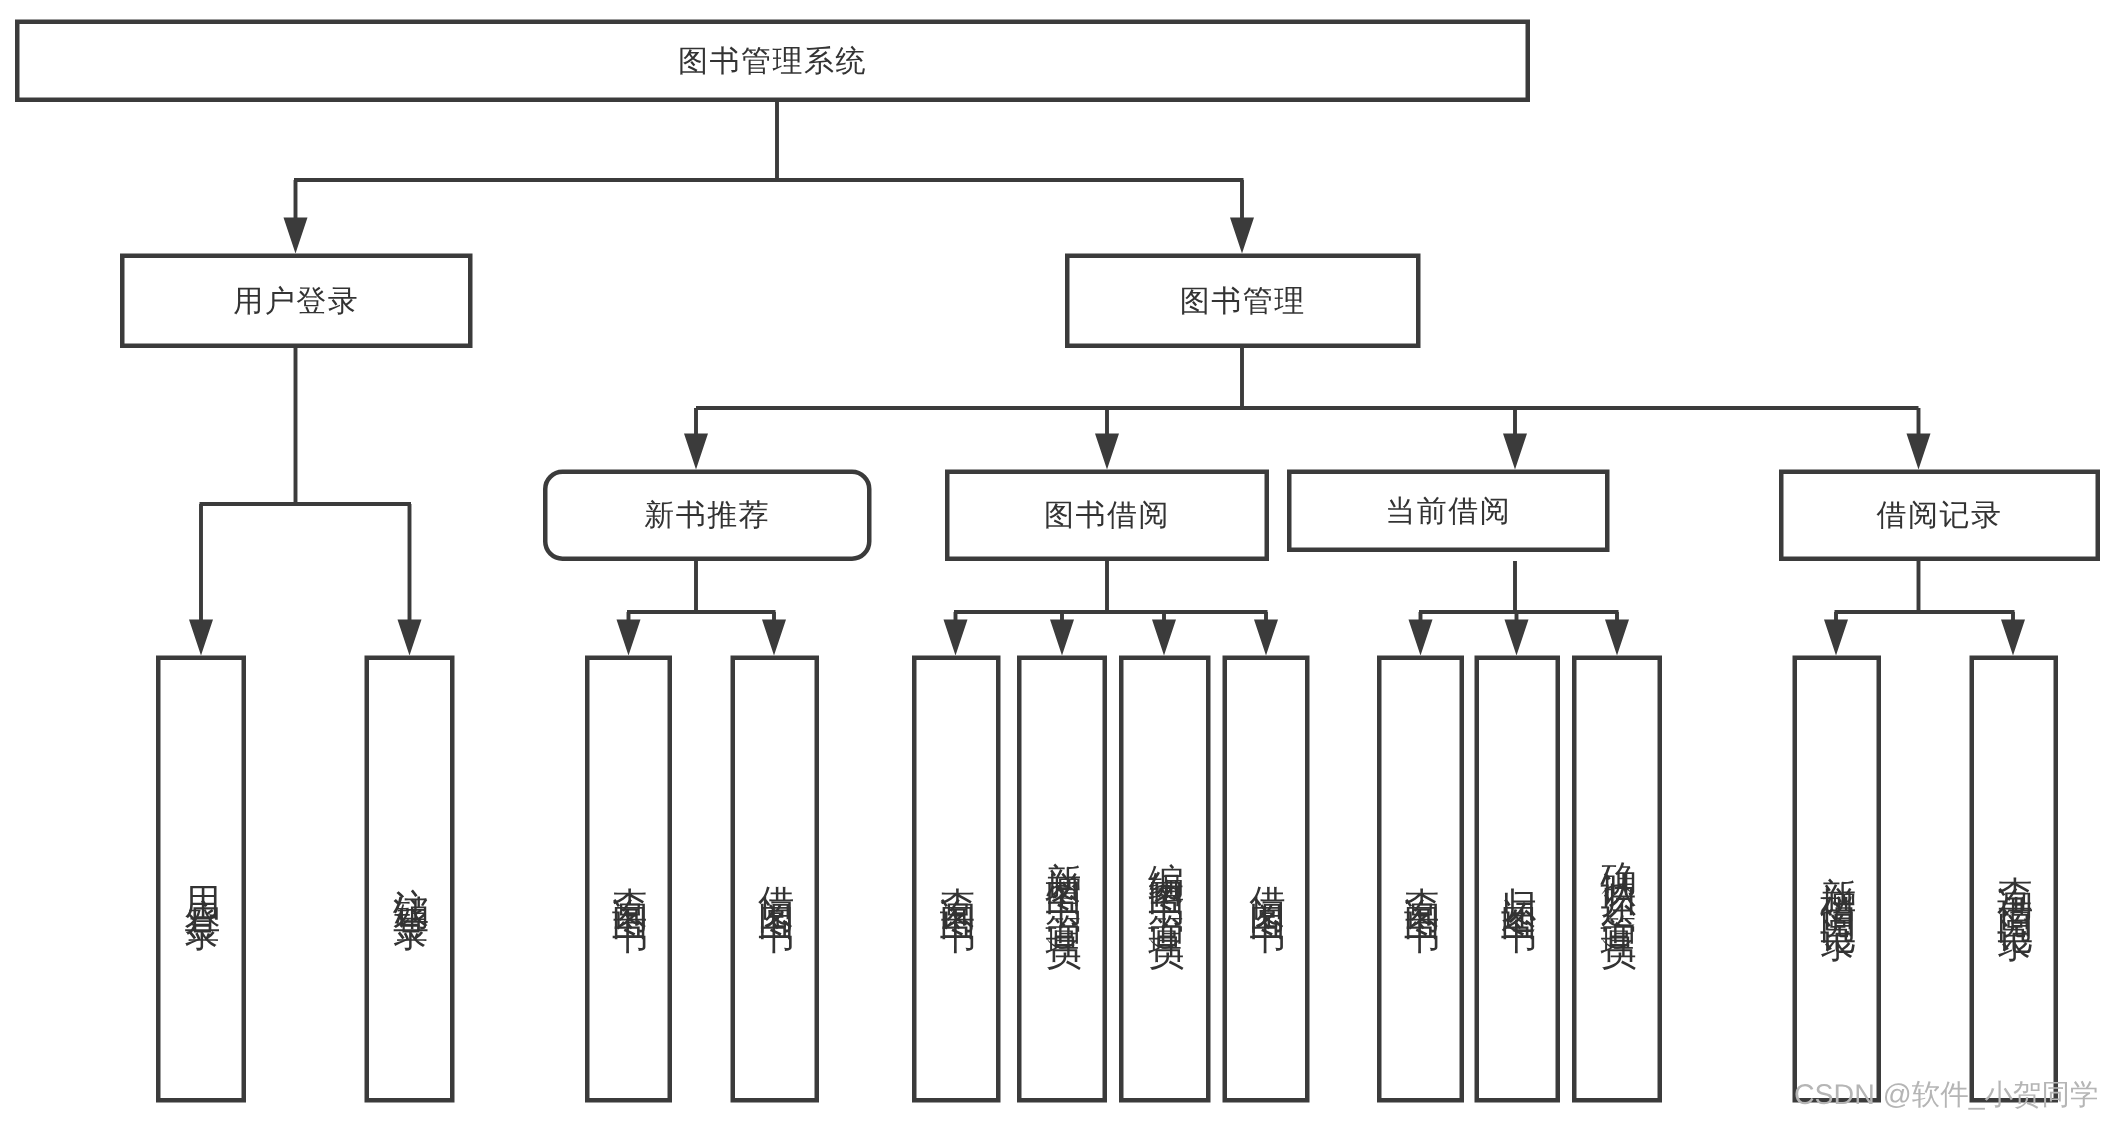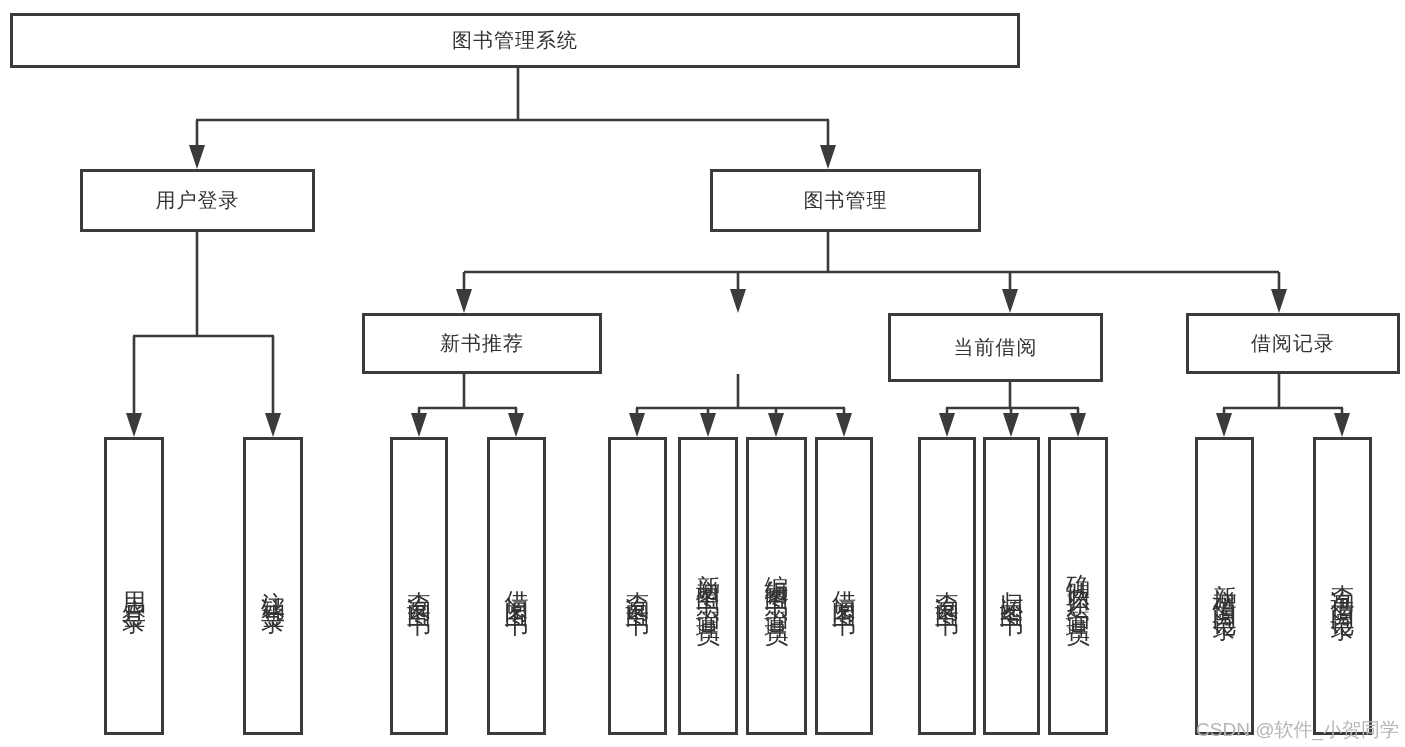--- a/index.html
+++ b/index.html
@@ -83,28 +83,31 @@
       M1334 413 H1350 L1342 437 Z"></path>
   </svg>
 
   <div class="node" style="left:10px; top:13px; width:1010px; height:55px;">
     <span class="hlabel">图书管理系统</span>
   </div>
 
   <div class="node" style="left:80px; top:169px; width:235px; height:63px;">
     <span class="hlabel">用户登录</span>
   </div>
-  <div class="node" style="left:710px; top:169px; width:271px; height:63px;">
+  <div class="node" style="left:710px; top:169px; width:237px; height:63px;">
     <span class="hlabel">图书管理</span>
   </div>
 
-  <div class="node" style="left:362px; top:313px; width:240px; height:61px;">
+  <div class="node" style="left:362px; top:313px; width:219px; height:61px;border-radius:13px;">
     <span class="hlabel">新书推荐</span>
   </div>
-  <div class="node" style="left:888px; top:313px; width:215px; height:69px;">
+  <div class="node" style="left:630px; top:313px; width:216px; height:61px;">
+    <span class="hlabel">图书借阅</span>
+  </div>
+  <div class="node" style="left:858px; top:313px; width:215px; height:55px;">
     <span class="hlabel">当前借阅</span>
   </div>
   <div class="node" style="left:1172px; top:313px; width:214px; height:61px;margin-left:14px;">
     <span class="hlabel">借阅记录</span>
   </div>
 
   <div class="node leaf" style="left:104px; top:437px; width:60px; height:298px;">
     <span class="vtext">用户登录</span>
   </div>
   <div class="node leaf" style="left:243px; top:437px; width:60px; height:298px;">

